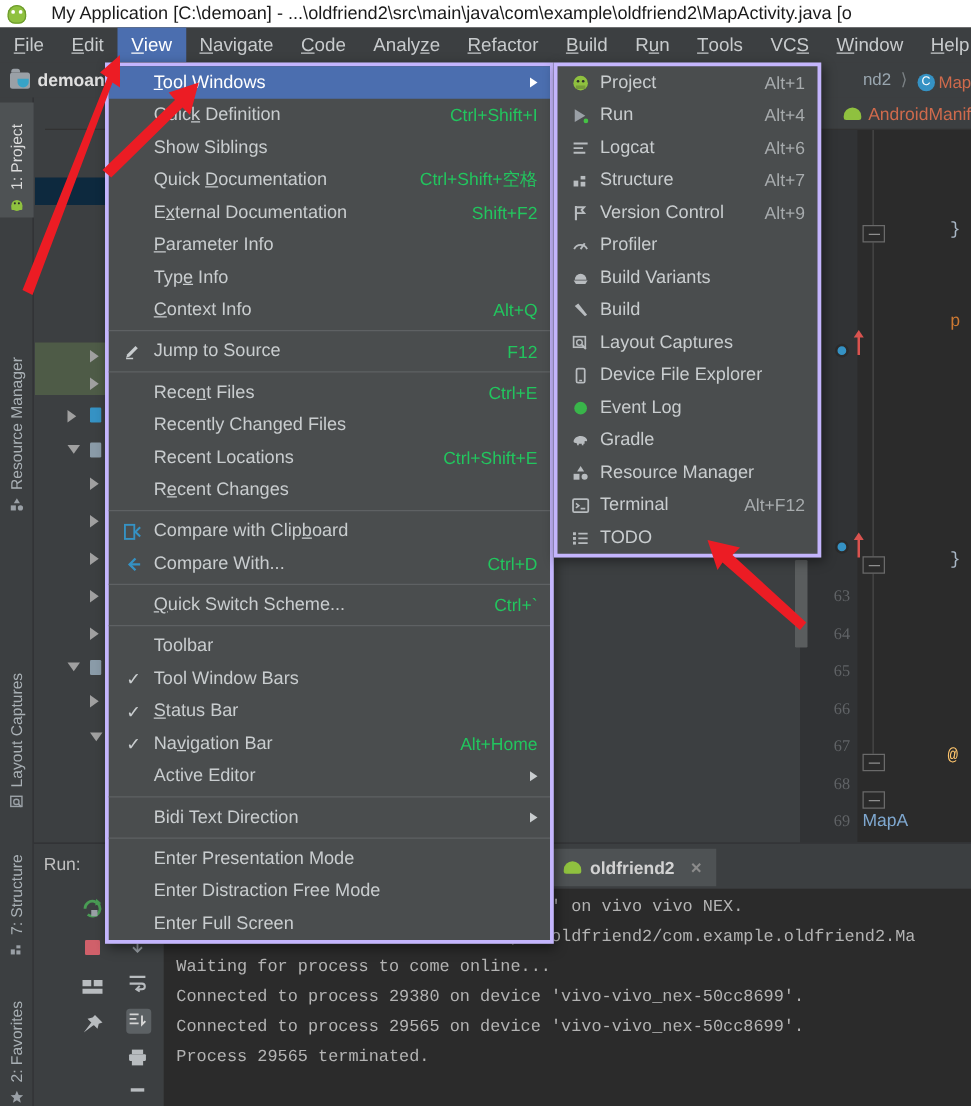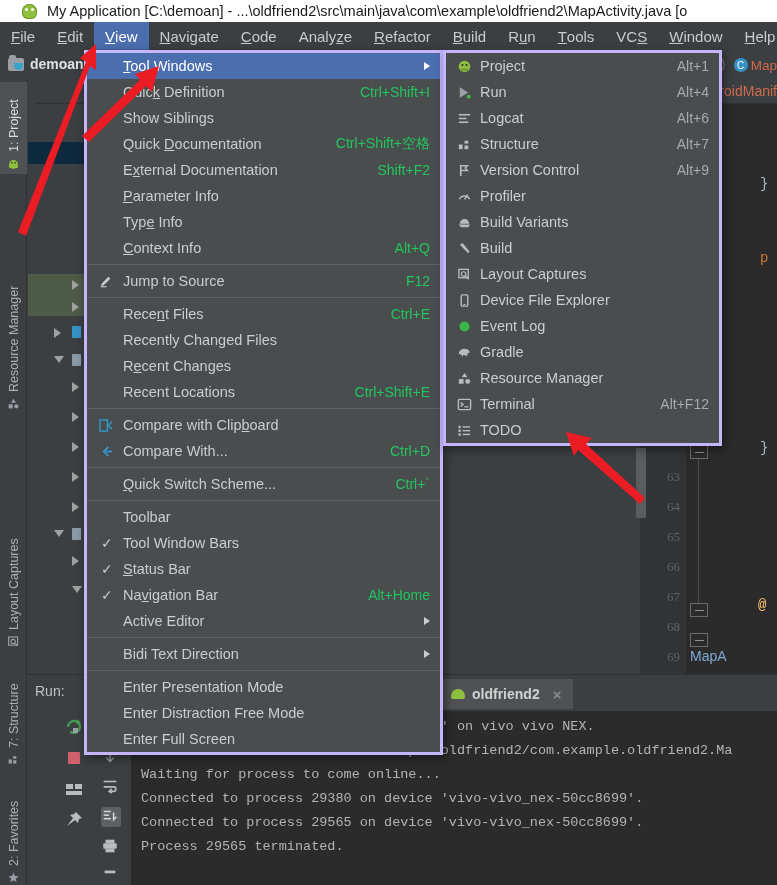--- a/index.html
+++ b/index.html
@@ -8,22 +8,22 @@
     background:#3c3f41;
     font-family:"Liberation Sans", sans-serif;
     color:#bbbbbb;
   }
   #root { position:relative; width:777px; height:885px; }
 
   
   .titlebar{
     position:absolute; left:0; top:0; width:777px; height:22px;
     background:#ffffff; color:#1a1a1a;
-    display:flex; align-items:center; gap:10px;
-    padding-left:22px; font-size:14.5px; white-space:nowrap; overflow:hidden;
+    display:flex; align-items:center; gap:20px;
+    padding-left:6px; font-size:14.5px; white-space:nowrap; overflow:hidden;
   }
   .droid-head{
     width:15px; height:15px; border-radius:50% 50% 40% 40%;
     background:#8fc13f; position:relative; flex:0 0 auto;
     box-shadow: inset 0 0 0 1px #6d9a2e;
   }
   .droid-head::before, .droid-head::after{
     content:""; position:absolute; width:3px; height:3px; border-radius:50%;
     background:#ffffff; top:4px;
   }
@@ -158,21 +158,21 @@
   .msep{ height:1px; background:#5e6163; margin:3px 0;}
   .arrow-r{
     position:absolute; right:10px; width:0;height:0;
     border-left:6px solid #c9cdcf; border-top:4px solid transparent; border-bottom:4px solid transparent;
   }
   .mrow.hl .arrow-r{border-left-color:#ffffff;}
   .chk{ position:absolute; left:14px; font-size:14px; color:#c9cdcf;}
   .micon{ position:absolute; left:11px; width:17px; height:17px; display:flex; align-items:center; justify-content:center;}
 
   
-  #toolmenu{ left:443px; top:50px; width:279px; }
+  #toolmenu{ left:443px; top:50px; width:214px; }
   .trow{
     position:relative; height:26px; display:flex; align-items:center;
     font-size:14.5px; color:#c9cdcf; padding-left:34px; padding-right:10px; white-space:nowrap;
   }
   .trow .acc{ margin-left:auto; color:#a7abad; font-size:14px; padding-left:20px;}
   .ticon-s{ position:absolute; left:9px; width:18px; height:18px; display:flex;align-items:center;justify-content:center;}
 
   
   svg{ display:block; }
 
@@ -460,25 +460,25 @@
       </div>
       <div class="msep"></div>
       <div class="mrow">
         <span>Rece<u>n</u>t Files</span>
         <span class="acc">Ctrl+E</span>
       </div>
       <div class="mrow">
         <span>Recently Changed Files</span>
       </div>
       <div class="mrow">
-        <span>R<u>e</u>cent Changes</span>
-      </div>
-      <div class="mrow">
         <span>Recent Locations</span>
         <span class="acc">Ctrl+Shift+E</span>
+      </div>
+      <div class="mrow">
+        <span>R<u>e</u>cent Changes</span>
       </div>
       <div class="msep"></div>
       <div class="mrow">
         <span class="micon">
           <svg viewBox="0 0 16 16" width="15" height="15">
             <rect x="1" y="2" width="8" height="12" fill="none" stroke="#3592c4" stroke-width="1.6"></rect>
             <polyline points="14,4 10,8 14,12" fill="none" stroke="#3592c4" stroke-width="1.8"></polyline>
           </svg>
         </span>
         <span>Compare with Clip<u>b</u>oard</span>

